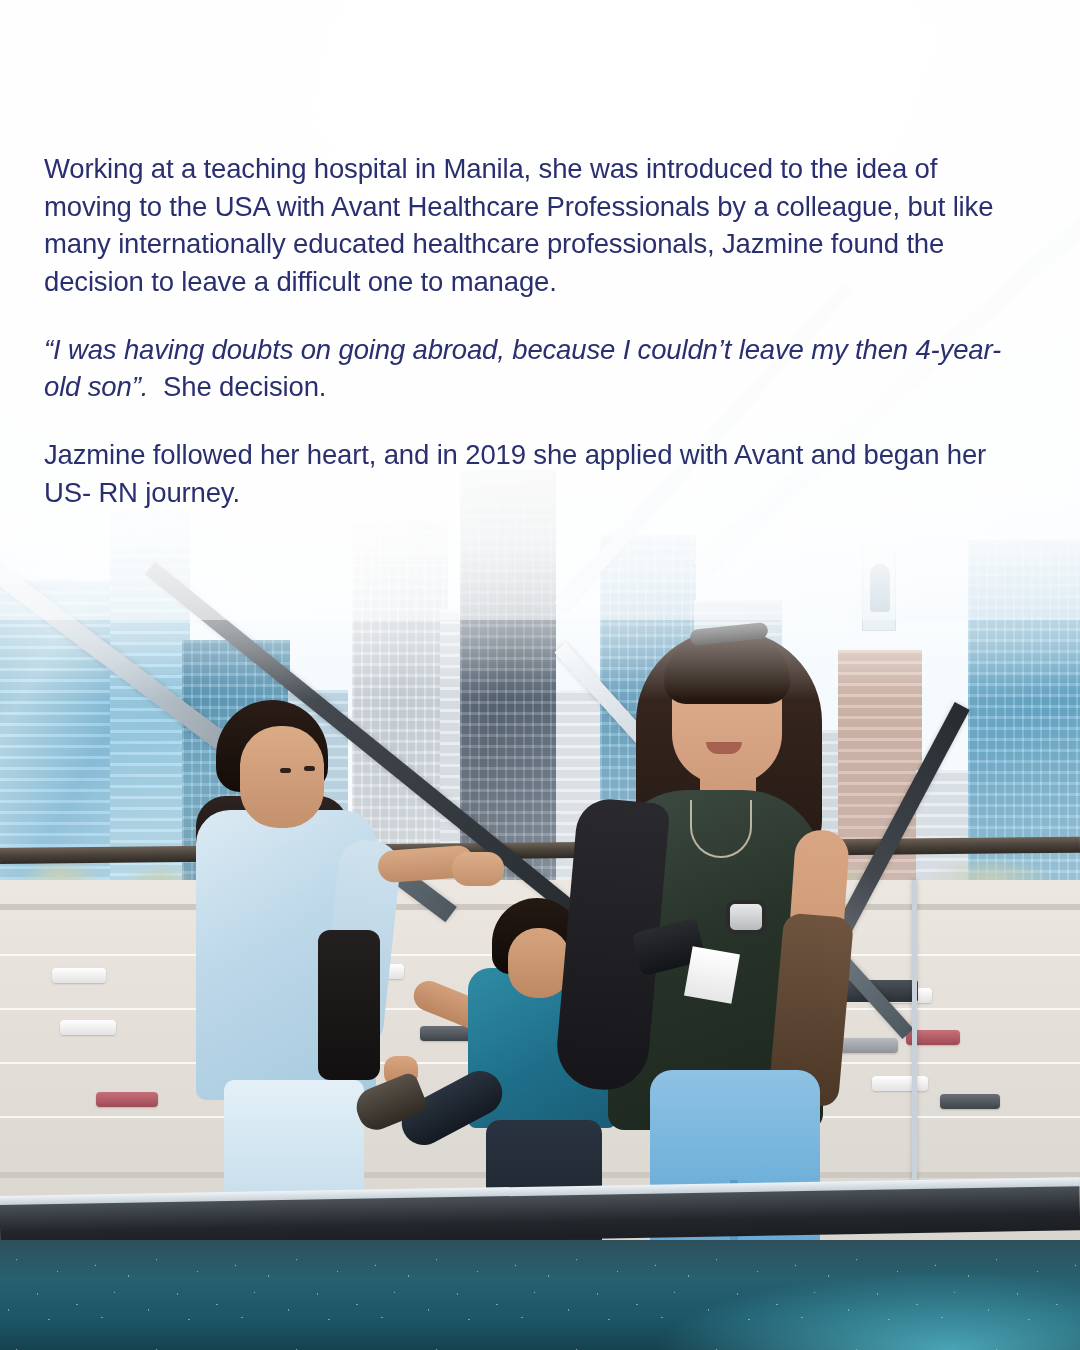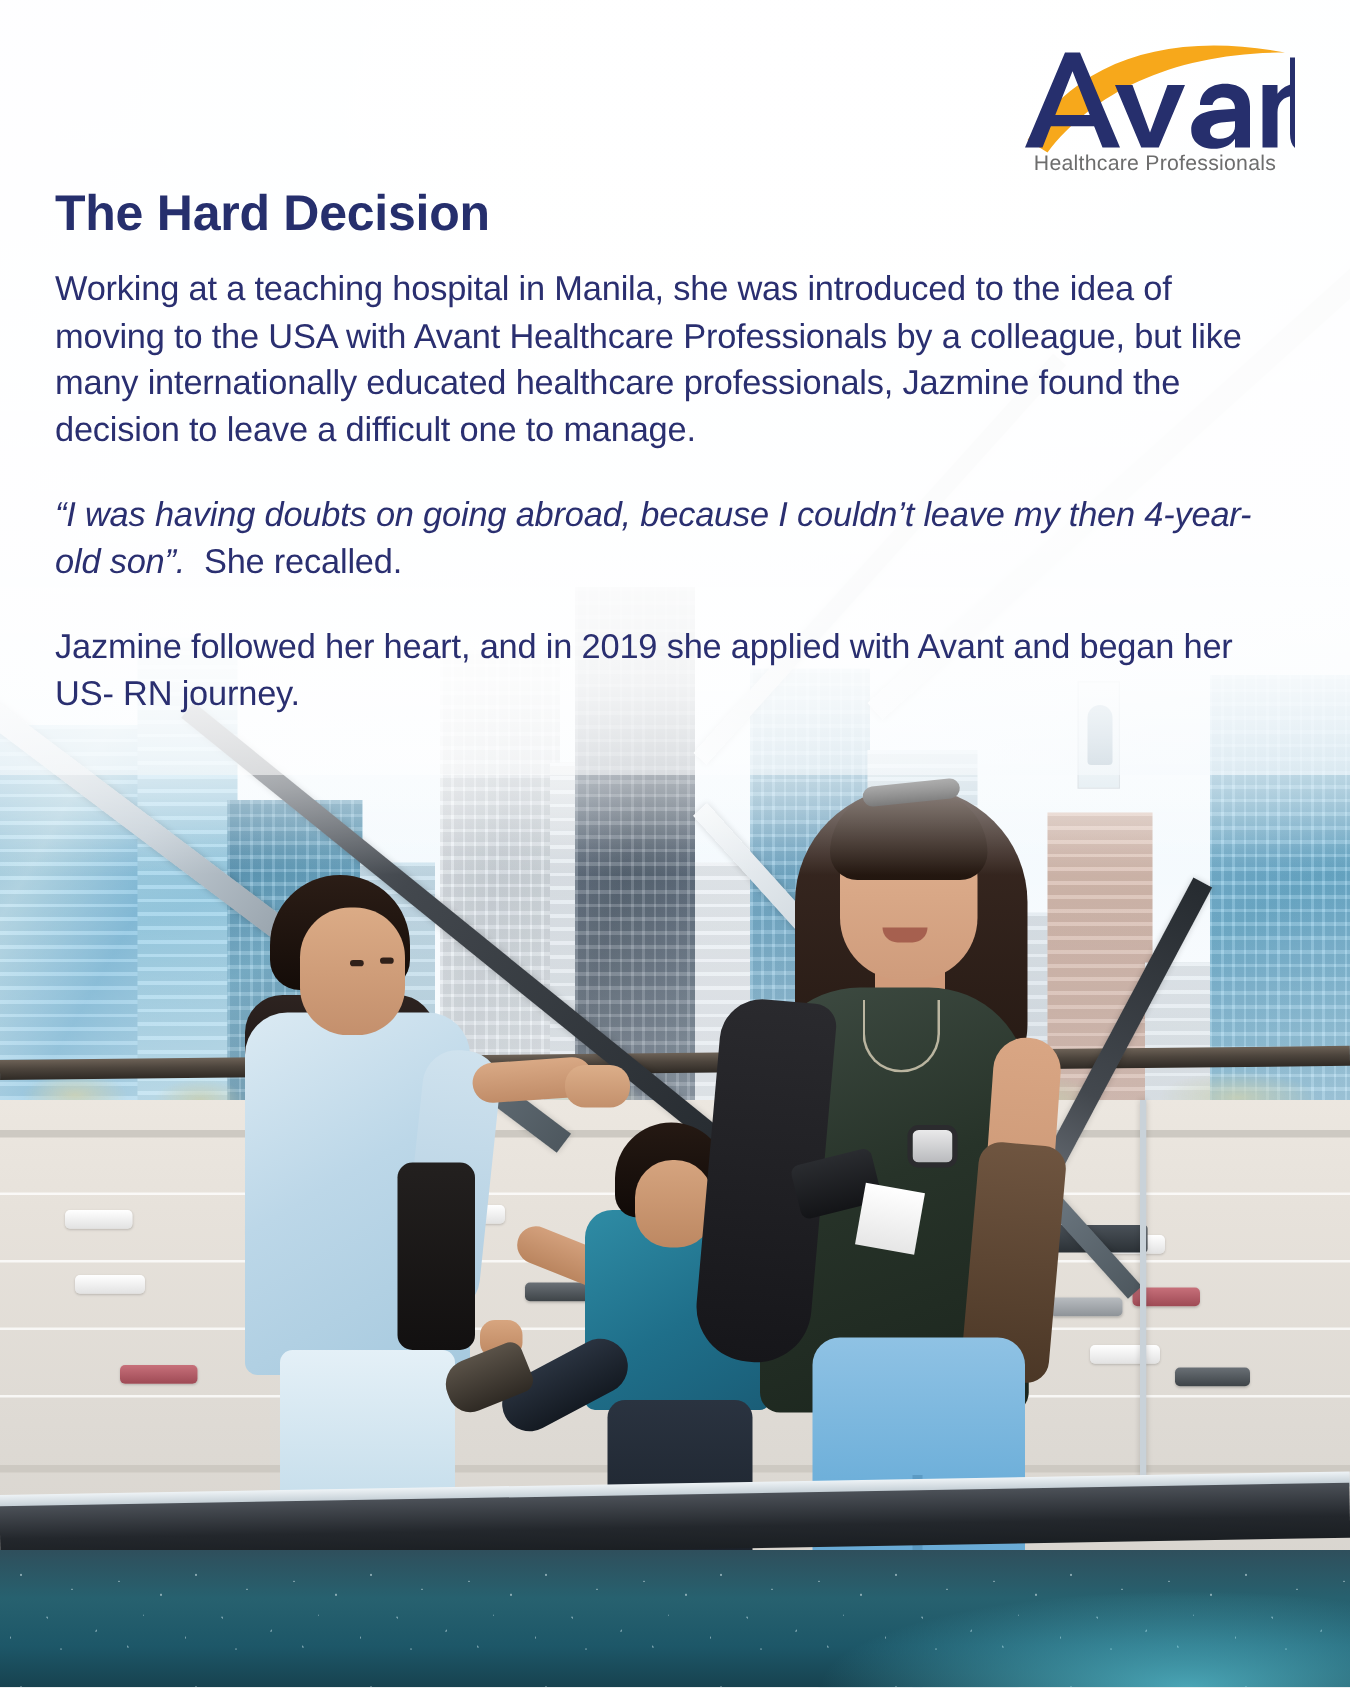--- a/index.html
+++ b/index.html
@@ -432,46 +432,23 @@
     <div class="sill"></div>
     <div class="floor">
       <div class="floor-spec"></div>
       <div class="floor-glow"></div>
     </div>
   </div>
 
   <div class="wash-tint"></div>
   <div class="wash"></div>
 
-  <div class="logo">
-    <svg viewBox="0 0 222 116" xmlns="http://www.w3.org/2000/svg" aria-hidden="true">
-
-      <path d="M8 86 C 46 24, 118 -2, 214 16 C 128 16, 62 46, 24 96 Z" fill="#f7a81b"></path>
-
-      <path d="M6 92 L38 16 L50 16 L82 92 L68 92 L44 31 L20 92 Z" fill="#262f6d"></path>
-      <rect x="26" y="66" width="36" height="9" fill="#262f6d"></rect>
-
-      <path d="M78 42 L92 42 L106 80 L120 42 L134 42 L113 92 L99 92 Z" fill="#262f6d"></path>
-
-      <path d="M146 58 c0-10 8-17 20-17 c13 0 20 7 20 18 l0 33 l-12 0 l0-7 c-4 6-10 8-17 8
-               c-11 0-18-6-18-15 c0-10 8-15 21-16 l14-1 c0-6-4-9-9-9 c-5 0-8 2-9 6 Z
-               M174 71 l-11 1 c-6 1-9 3-9 7 c0 4 3 6 8 6 c7 0 12-4 12-10 Z" fill="#262f6d"></path>
-
-      <path d="M196 42 l12 0 l0 7 c4-5 9-8 16-8 c11 0 18 7 18 19 l0 32 l-12 0 l0-30
-               c0-7-4-11-10-11 c-7 0-12 5-12 13 l0 28 l-12 0 Z" fill="#262f6d"></path>
-
-      <path d="M200 20 l12 0 l0 60 c0 5 2 7 6 7 l5 0 l0 9 l-8 0 c-10 0-15-5-15-15 Z" fill="#262f6d" transform="translate(18,0)"></path>
-
-      <text x="110" y="110" font-family="Liberation Sans, sans-serif" font-size="17" fill="#6d6d6d" text-anchor="middle" letter-spacing="0.2">Healthcare Professionals</text>
-    </svg>
-  </div>
 
   <div class="content">
-    <h1 class="headline">The Hard Decision</h1>
 
     <p class="para">Working at a teaching hospital in Manila, she was introduced to the idea of moving to the USA with Avant Healthcare Professionals by a colleague, but like many internationally educated healthcare professionals, Jazmine found the decision to leave a difficult one to manage.</p>
 
-    <p class="para quote"><span>“I was having doubts on going abroad, because I couldn’t leave my then 4-year- old son”.</span><span class="attrib">&nbsp; </span><span class="attrib">She recalled.</span></p>
+    <p class="para quote"><span>“I was having doubts on going abroad, because I couldn’t leave my then 4-year- old son”.</span><span class="attrib">&nbsp; </span><span class="attrib">She decision.</span></p>
 
     <p class="para last">Jazmine followed her heart, and in 2019 she applied with Avant and began her US- RN journey.</p>
   </div>
 
 </div>
 
 </body></html>

